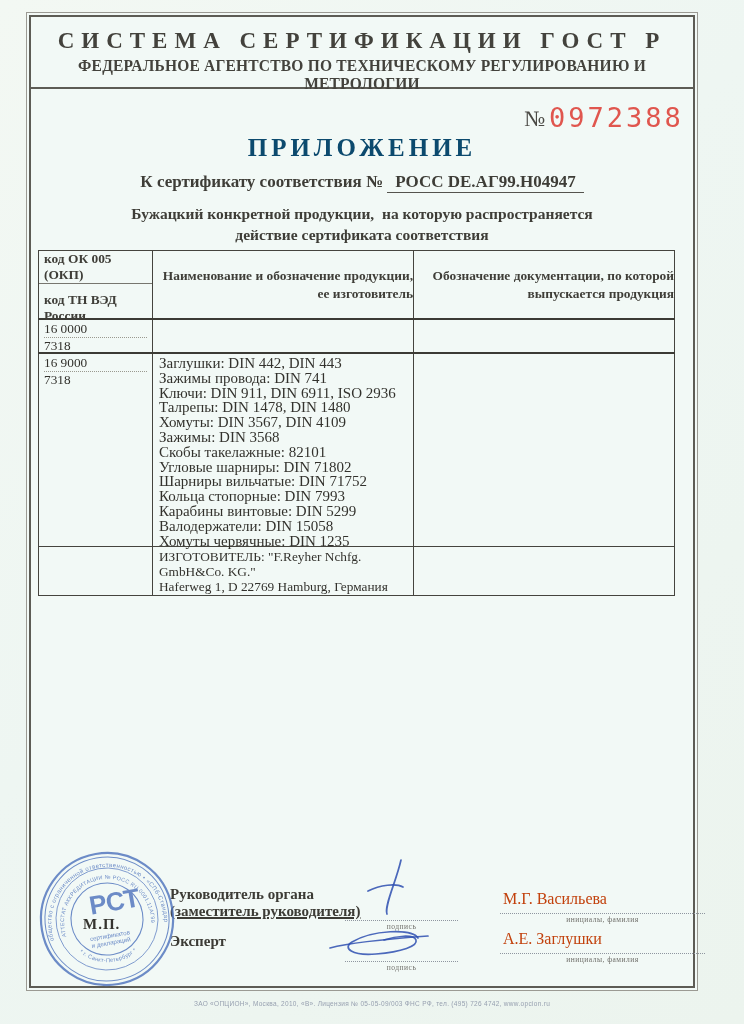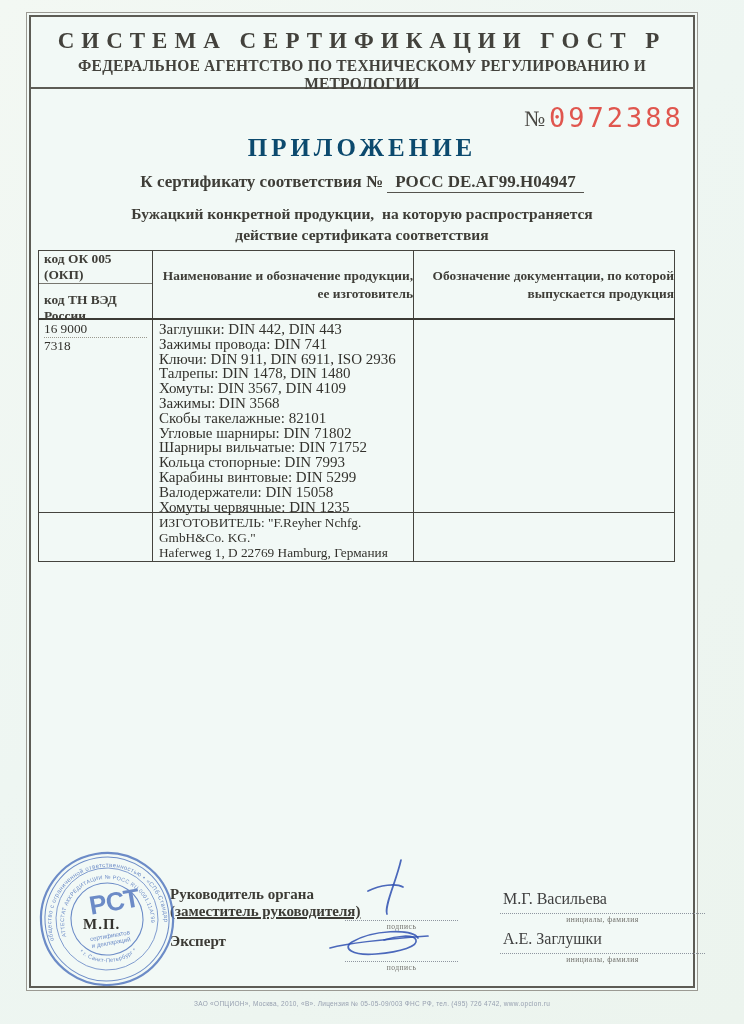--- a/index.html
+++ b/index.html
@@ -48,21 +48,21 @@
   .mfg{padding:2px 6px 0 6px;line-height:15px;font-size:13.3px;}
   tr.row1 .cellh{height:31px;}
   tr.row2 .cellh{height:190px;}
   tr.row3 .cellh{height:46px;}
 
   
   .lbl{font-weight:bold;font-size:15px;color:#3c3b35;}
   .lbl-u{text-decoration:underline;text-decoration-thickness:1.5px;}
   .sig-line{border-top:1.3px dotted #8f96a0;height:0;}
   .tiny-cap{font-size:7.5px;color:#6e6d68;text-align:center;letter-spacing:0.5px;}
-  .name{font-size:16px;color:#404040;}
+  .name{font-size:16px;color:#c2410c;}
 
   
   .stamp{left:36px;top:848px;width:142px;height:142px;opacity:0.82;}
   .mp-mark{left:83px;top:916px;font-size:15px;font-weight:bold;color:#35342f;letter-spacing:1px;}
 
   
   .fineprint{left:0;top:1000px;width:744px;text-align:center;font-size:6.5px;color:#97a0b0;font-family:"Liberation Sans", sans-serif;letter-spacing:0.3px;}
 
   .ink{stroke:#2e4fb0;stroke-width:1.7;fill:none;opacity:0.85;stroke-linecap:round;}
   .stamp text{fill:#4f74bd;font-family:"Liberation Sans", sans-serif;}
@@ -105,20 +105,30 @@
     <tbody>
         <tr class="thead">
       <td>
         <div class="c1h">
           <div class="split">код ОК 005 (ОКП)</div>
           <div>код ТН ВЭД России</div>
         </div>
       </td>
       <td class="mid">Наименование и обозначение продукции, ее изготовитель</td>
       <td class="mid">Обозначение документации, по которой выпускается продукция</td>
+    </tr>
+    <tr class="row1">
+      <td>
+        <div class="codecell cellh">
+          <div class="top">16 0000</div>
+          <div class="bot">7318</div>
+        </div>
+      </td>
+      <td></td>
+      <td></td>
     </tr>
     <tr class="row2">
       <td>
         <div class="codecell cellh">
           <div class="top">16 9000</div>
           <div class="bot">7318</div>
         </div>
       </td>
       <td>
             <div class="prodlist cellh">

